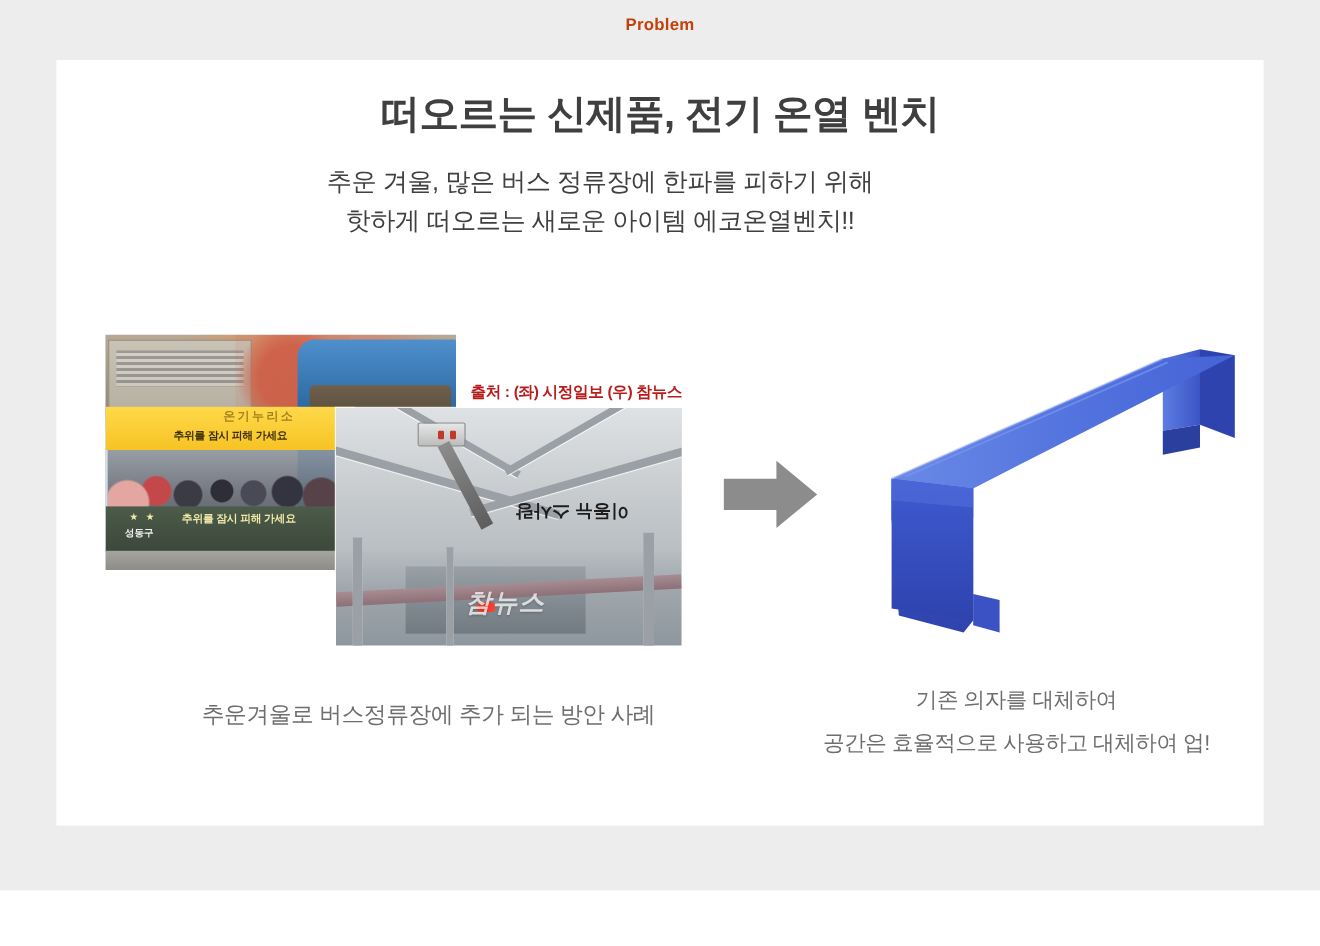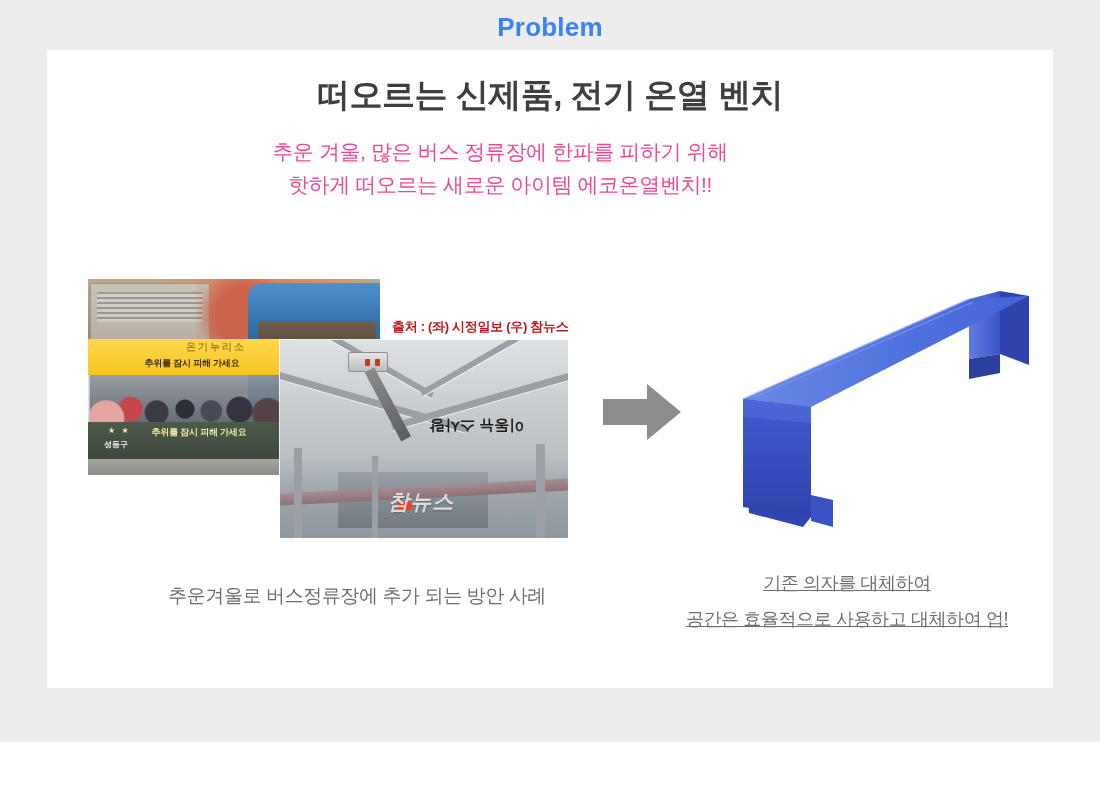--- a/index.html
+++ b/index.html
@@ -26,23 +26,23 @@
     width: 1100px;
     height: 742px;
     background: #ededed;
   }
   .section-title {
     position: absolute;
     left: 0;
     top: 12px;
     width: 1100px;
     text-align: center;
-    font-size: 26px;
+    font-size: 14px;
     font-weight: bold;
-    color: #3b82f6;
+    color: #c2410c;
     letter-spacing: 0.2px;
   }
   .card {
     position: absolute;
     left: 47px;
     top: 50px;
     width: 1006px;
     height: 638px;
     background: #ffffff;
   }
@@ -58,21 +58,21 @@
     letter-spacing: -0.5px;
   }
   .subhead {
     position: absolute;
     left: 0;
     top: 85px;
     width: 906px;
     text-align: center;
     font-size: 21px;
     line-height: 33px;
-    color: #ec4899;
+    color: #404040;
     letter-spacing: -0.4px;
   }
   .subhead div { display: block; }
 
   
   .photo-group { position: absolute; left: 0; top: 0; width: 1006px; height: 638px; }
 
   .source-caption {
     position: absolute;
     left: 345px;
@@ -274,21 +274,20 @@
   .caption-right {
     position: absolute;
     left: 600px;
     top: 515px;
     width: 400px;
     text-align: center;
     font-size: 18px;
     line-height: 36px;
     color: #6e6e6e;
     letter-spacing: -0.4px;
-    text-decoration: underline;
   }
   .caption-right div { display: block; }
 </style>
 </head>
 <body>
 
 <div class="page">
 
   <div class="gray-band"></div>
 

